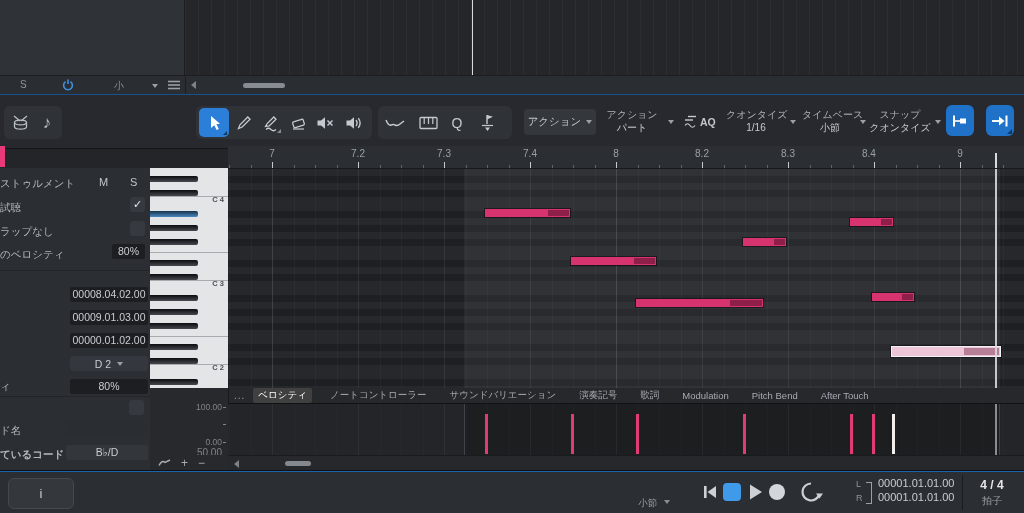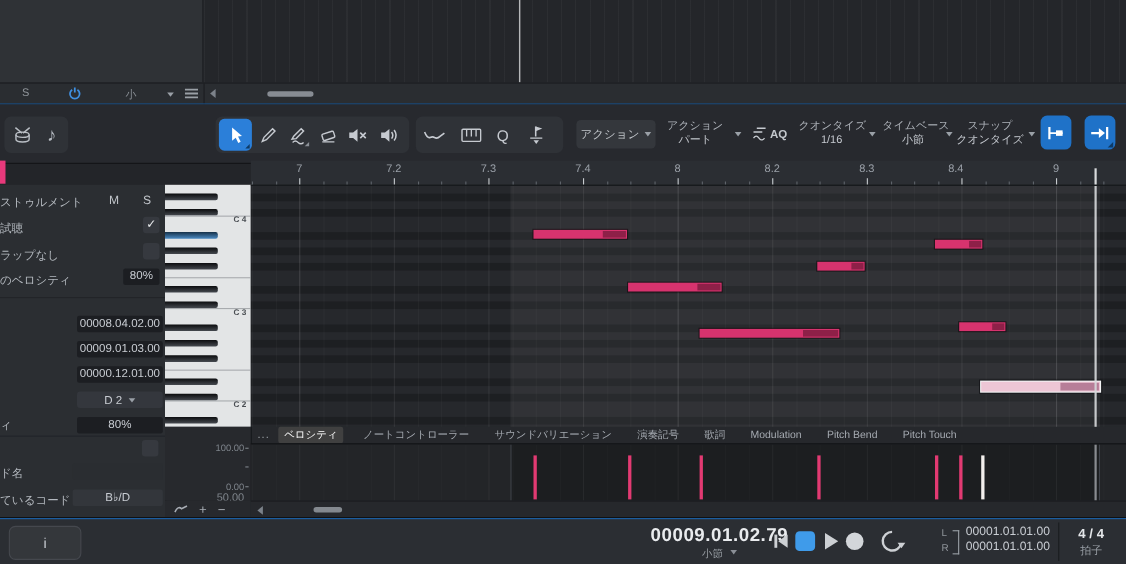--- a/index.html
+++ b/index.html
@@ -272,38 +272,38 @@
     <span class="abs lbl" style="left:0;top:57px;">ラップなし</span>
     <div class="abs checkbox" style="left:130px;top:53px;"></div>
 
     <span class="abs lbl" style="left:0;top:80px;">のベロシティ</span>
     <div class="abs field" style="left:112px;top:76px;width:33px;">80%</div>
 
     <div class="abs" style="left:0;top:102px;width:150px;height:1px;background:#222428;"></div>
 
     <div class="abs field" style="left:70px;top:119px;width:78px;">00008.04.02.00</div>
     <div class="abs field" style="left:70px;top:142px;width:78px;">00009.01.03.00</div>
-    <div class="abs field" style="left:70px;top:165px;width:78px;">00000.12.01.00</div>
+    <div class="abs field" style="left:70px;top:165px;width:78px;">00000.01.02.00</div>
 
     <div class="abs" style="left:70px;top:188px;width:78px;height:15px;background:#34373d;border-radius:3px;
                 display:flex;align-items:center;justify-content:center;gap:6px;">
       <span style="font-size:10.5px;color:#c9cdd3;">D 2</span>
       <span class="tri-down"></span>
     </div>
 
     <span class="abs lbl" style="left:0;top:212px;">ィ</span>
     <div class="abs field" style="left:70px;top:211px;width:78px;">80%</div>
 
     <div class="abs" style="left:0;top:228px;width:150px;height:1px;background:#222428;"></div>
     <div class="abs checkbox" style="left:129px;top:232px;"></div>
 
     <span class="abs lbl" style="left:0;top:256px;">ド名</span>
     <div class="abs field" style="left:66px;top:253px;width:82px;background:#2a2d31;"></div>
 
-    <span class="abs lbl" style="left:0;top:280px;">ているコード</span>
+    <span class="abs lbl" style="left:0;top:280px;font-weight:bold;">ているコード</span>
     <div class="abs field" style="left:66px;top:277px;width:82px;background:#33363b;">B♭/D</div>
   </div>
 
   <div class="abs" id="piano" style="left:150px;top:168px;width:78px;height:220px;background:#e3e5e6;border-right:1px solid #141619;overflow:hidden;">
       <div style="position: absolute; left: 0px; top: 7.5px; width: 48px; height: 6px; border-radius: 0px 2px 2px 0px; background: linear-gradient(rgb(11, 12, 14), rgb(69, 73, 79));"></div>
       <div style="position: absolute; left: 0px; top: 21.5px; width: 48px; height: 6px; border-radius: 0px 2px 2px 0px; background: linear-gradient(rgb(11, 12, 14), rgb(69, 73, 79));"></div>
       <div style="position: absolute; left: 0px; top: 28px; width: 78px; height: 1px; background: rgb(168, 171, 174);"></div>
       <div style="position: absolute; right: 4px; top: 27px; font-size: 7.5px; color: rgb(74, 78, 83); font-weight: bold;">C 4</div>
       <div style="position: absolute; left: 0px; top: 42.5px; width: 48px; height: 6px; border-radius: 0px 2px 2px 0px; background: linear-gradient(rgb(22, 50, 74), rgb(75, 138, 194));"></div>
       <div style="position: absolute; left: 0px; top: 56.5px; width: 48px; height: 6px; border-radius: 0px 2px 2px 0px; background: linear-gradient(rgb(11, 12, 14), rgb(69, 73, 79));"></div>
@@ -403,21 +403,21 @@
   <div class="abs" id="tabsbar" style="left:228px;top:388px;width:796px;height:15px;background:#26282c;display:flex;align-items:center;">
     <span style="margin-left:6px;margin-right:8px;font-size:10px;color:#9aa0a6;letter-spacing:1px;">...</span>
     <span id="tabs" style="display:flex;align-items:center;gap:13px;">
         <span class="tab sel">ベロシティ</span>
         <span class="tab">ノートコントローラー</span>
         <span class="tab">サウンドバリエーション</span>
         <span class="tab">演奏記号</span>
         <span class="tab">歌詞</span>
         <span class="tab">Modulation</span>
         <span class="tab">Pitch Bend</span>
-        <span class="tab">Pitch Touch</span>
+        <span class="tab">After Touch</span>
       </span>
   </div>
 
   <div class="abs" style="left:150px;top:388px;width:78px;height:67px;background:#27292d;border-right:1px solid #17191c;">
     <span class="abs" style="right:6px;top:14px;font-size:8.5px;color:#7e848b;">100.00</span>
     <span class="abs" style="right:6px;top:31px;font-size:10px;color:#7e848b;margin-top:28px;">50.00</span>
     <span class="abs" style="right:6px;top:49px;font-size:8.5px;color:#7e848b;">0.00</span>
     <div class="abs" style="right:2px;top:19px;width:3px;height:1px;background:#7e848b;"></div>
     <div class="abs" style="right:2px;top:36px;width:3px;height:1px;background:#7e848b;"></div>
     <div class="abs" style="right:2px;top:54px;width:3px;height:1px;background:#7e848b;"></div>
@@ -487,23 +487,20 @@
   </div>
 
   <div class="abs" id="transport" style="left:0;top:470px;width:1024px;height:43px;background:#2b2e33;border-top:1px solid #0f1113;">
     <div class="abs" style="left:0;top:0;width:1024px;height:1px;background:#1b63ad;"></div>
 
     <div class="abs" style="left:8px;top:7px;width:64px;height:29px;background:#34373b;border:1px solid #45484e;border-radius:6px;
                 display:flex;align-items:center;justify-content:center;">
       <span style="font-size:13px;color:#c9cdd3;">i</span>
     </div>
 
-    <div class="abs" style="left:578px;top:6px;width:152px;text-align:center;font-size:17px;font-weight:bold;color:#e9ebee;letter-spacing:0.5px;">
-      <span>00009.01.02.79</span>
-    </div>
     <div class="abs" style="left:578px;top:26px;width:152px;text-align:center;font-size:9.5px;color:#9aa0a6;">
       <span>小節</span>
       <span class="tri-down" style="margin-left:4px;border-top-color:#8a8f96;vertical-align:2px;"></span>
     </div>
 
     <span class="abs" style="left:702px;top:13px;">
       <svg width="16" height="16" viewBox="0 0 16 16">
           <rect x="2" y="2" width="2.6" height="12" fill="#cdd0d4"></rect>
           <polygon points="14,2 5.5,8 14,14" fill="#cdd0d4"></polygon>
         </svg>

